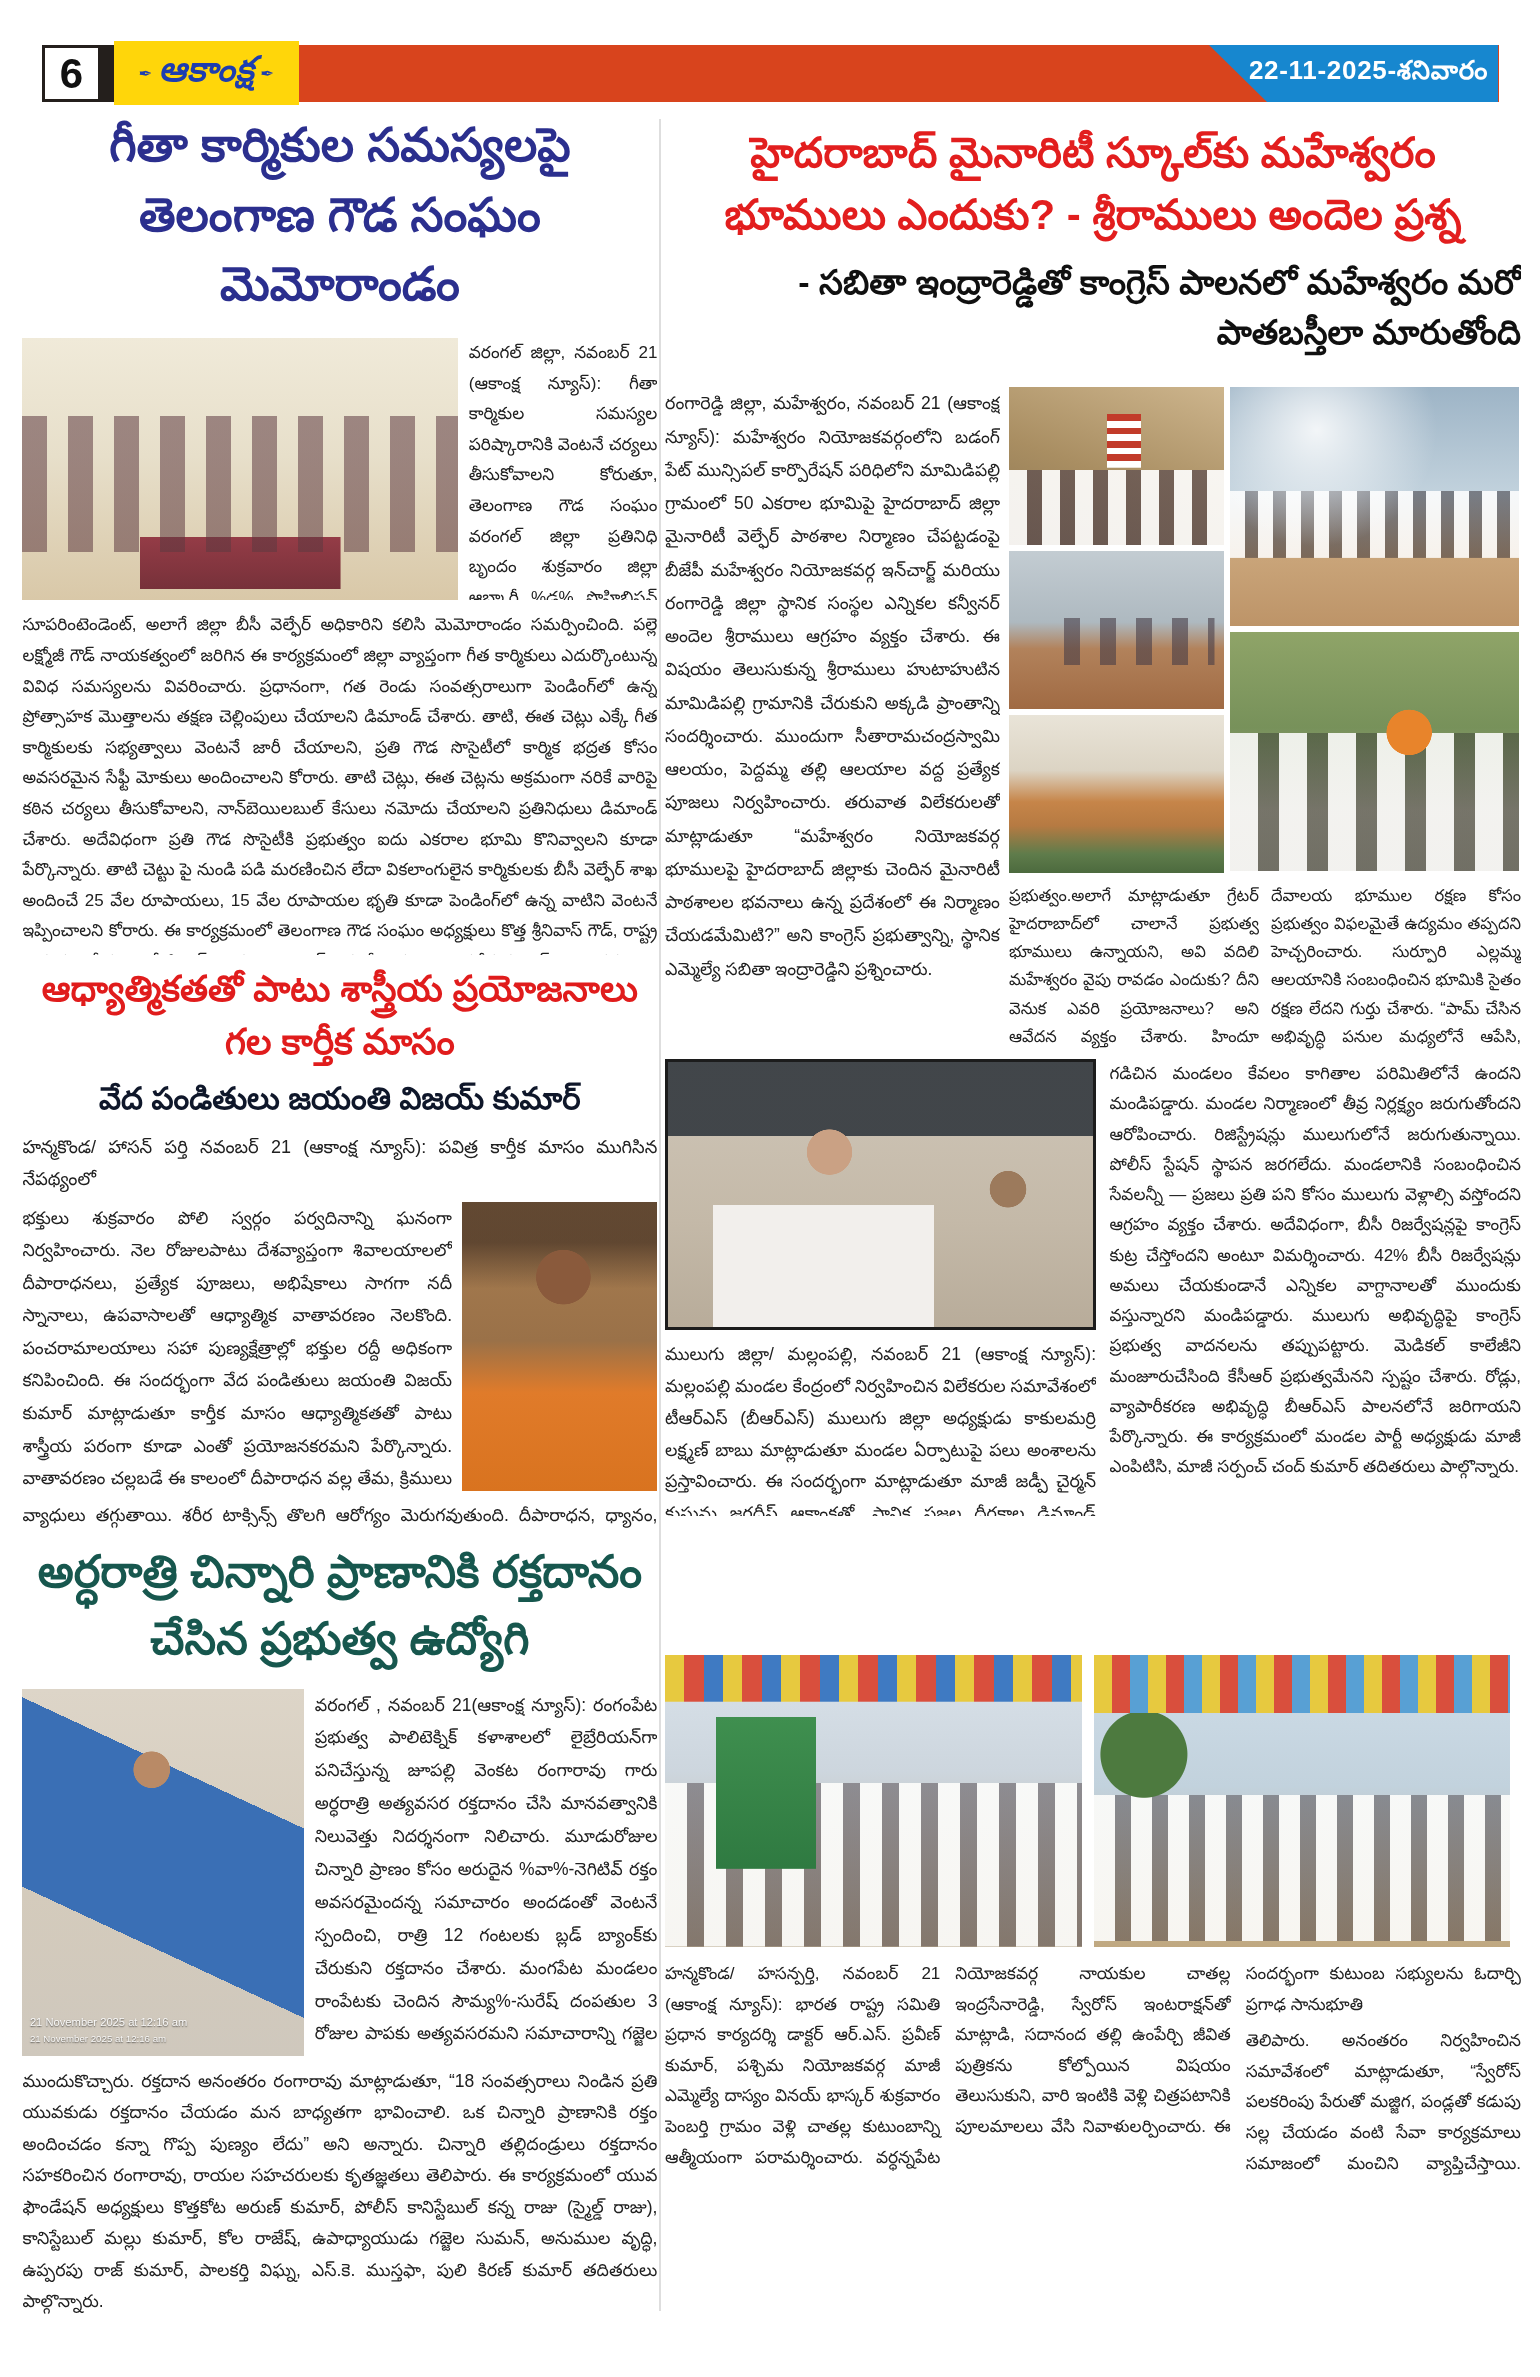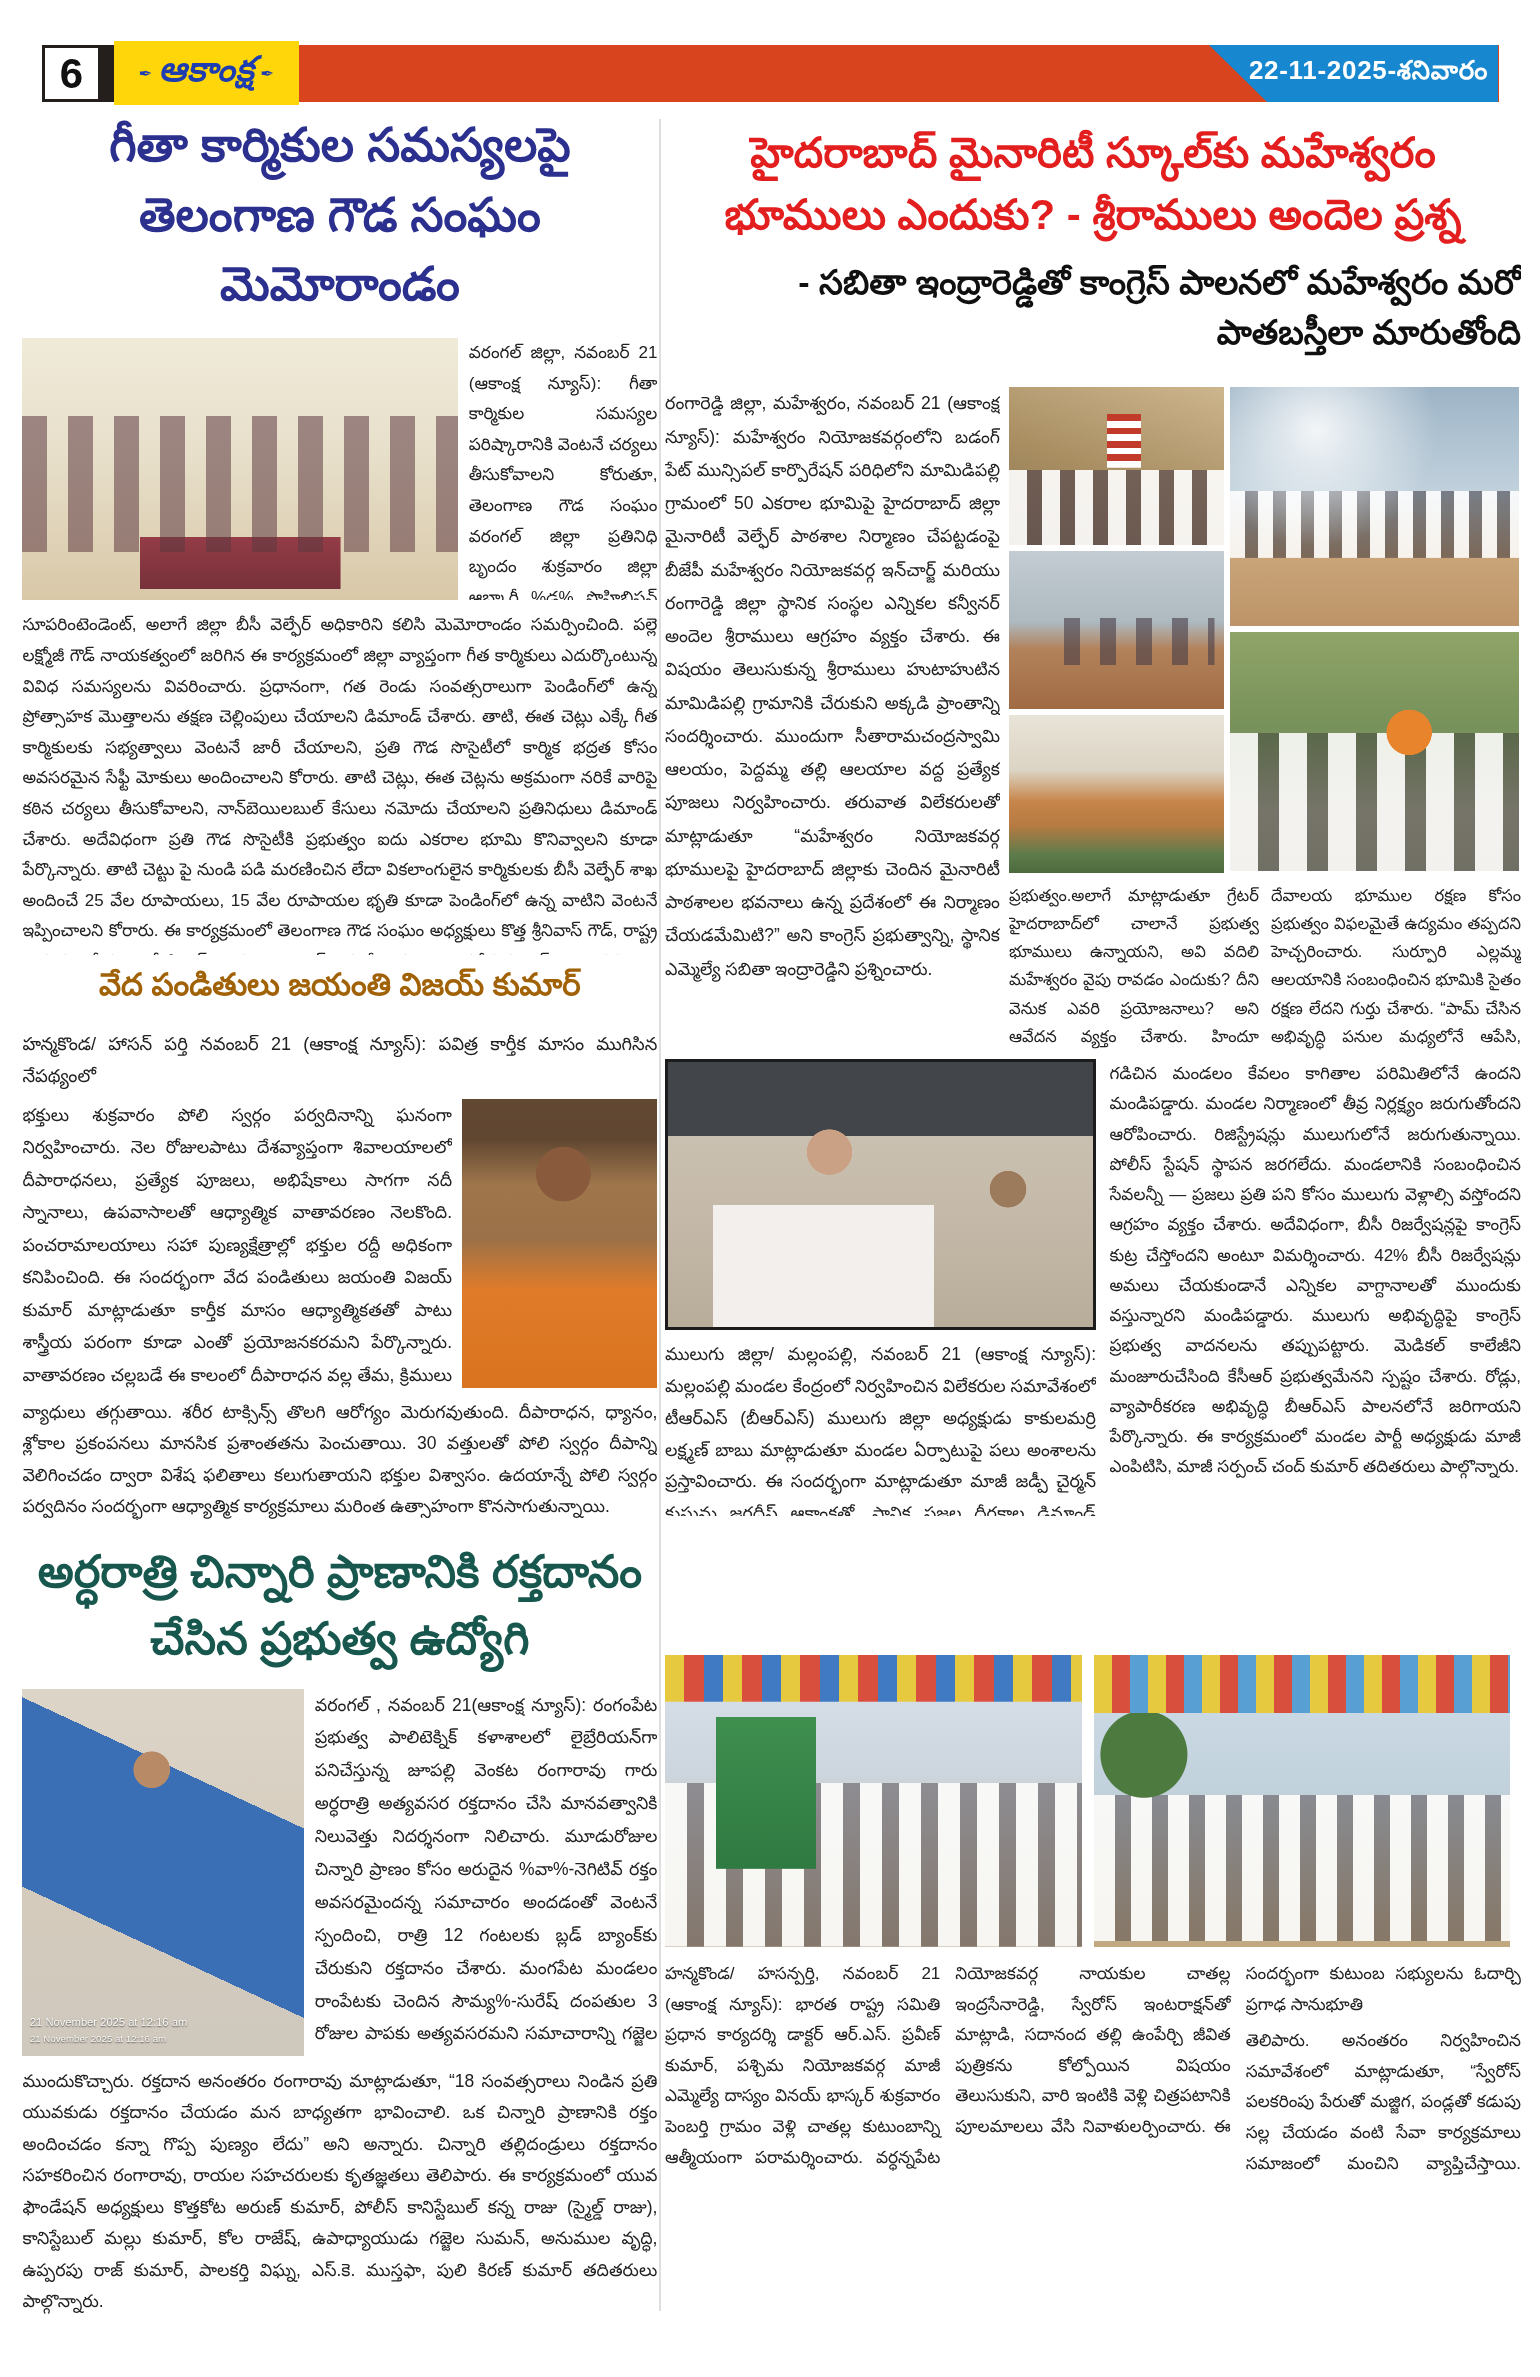--- a/index.html
+++ b/index.html
@@ -24,21 +24,21 @@
   .hl{font-weight:bold;text-align:center;line-height:1.48;}
   .bt{font-size:17px;line-height:1.8;text-align:justify;color:#202020;}
   .ph{position:relative;background-color:#cfc8ba;background-repeat:no-repeat;flex:none;overflow:hidden;}
   .divider-v{position:absolute;left:659px;top:119px;width:1.5px;height:2192px;background:#dedede;}
   .row{display:flex;gap:10.4px;align-items:flex-start;}
   
   .h-gita{font-size:47px;color:#2b2f8e;margin:0 0 19.4px 0;}
   .h-mahesh{font-size:42px;color:#e21e1e;margin:0 0 10.4px 0;}
   .sub-mahesh{font-size:34px;color:#101010;margin:0 0 30px 0;text-align:right;}
   .h-kartika{font-size:36px;color:#e01c1c;margin:0 0 7.5px 0;}
-  .sub-kartika{font-size:31px;color:#a16207;margin:0 0 20px 0;}
+  .sub-kartika{font-size:31px;color:#0f172a;margin:0 0 9px 0;}
   .h-mallam{font-size:40px;color:#ae1e52;margin:0 0 15px 0;}
   .h-blood{font-size:45px;color:#17574e;margin:0 0 16.4px 0;}
   .h-chatalla{font-size:37px;color:#ef2b52;margin:0 0 16.4px 0;}
   
   .collage{display:grid;grid-template-columns:215px 289px;gap:6px;}
   .collage .c-l{display:flex;flex-direction:column;gap:6px;}
   .collage .c-r{display:flex;flex-direction:column;gap:6px;}
   .twocol{column-count:2;column-gap:12px;margin-top:7.5px;height:188px;overflow:hidden;}
   .threecol{column-count:3;column-gap:15px;margin-top:12px;height:225px;overflow:hidden;}
   .ts{position:absolute;left:7.5px;color:rgba(255,255,255,.92);font-size:11.2px;line-height:1.5;text-shadow:0 0.7px 1.5px rgba(0,0,0,.6);}
@@ -123,20 +123,21 @@
         </div>
         <div class="twocol">
           <div class="bt" style="font-size:16.4px;line-height:1.72;">ప్రభుత్వం.అలాగే మాట్లాడుతూ గ్రేటర్ హైదరాబాద్‌లో చాలానే ప్రభుత్వ భూములు ఉన్నాయని, అవి వదిలి మహేశ్వరం వైపు రావడం ఎందుకు? దీని వెనుక ఎవరి ప్రయోజనాలు? అని ఆవేదన వ్యక్తం చేశారు. హిందూ దేవాలయ భూముల రక్షణ కోసం ప్రభుత్వం విఫలమైతే ఉద్యమం తప్పదని హెచ్చరించారు. సుర్పూరి ఎల్లమ్మ ఆలయానికి సంబంధించిన భూమికి సైతం రక్షణ లేదని గుర్తు చేశారు. “పామ్ చేసిన అభివృద్ధి పనుల మధ్యలోనే ఆపేసి, రంగనాయకమ్మ ఆలయ భూములపై కన్నేశారు. మహేశ్వరం ప్రజలపై ఇది అన్యాయం. మైనారిటీ వెల్ఫేర్ స్కూల్</div>
 
         </div>
       </div>
     </div>
   </div>
 
   <div class="article" style="left:22.4px;top:962px;width:635px;height:574px;">
+    <div class="hl h-kartika">ఆధ్యాత్మికతతో పాటు శాస్త్రీయ ప్రయోజనాలు గల కార్తీక మాసం</div>
     <div class="hl sub-kartika">వేద పండితులు జయంతి విజయ్ కుమార్</div>
     <div class="bt" style="font-size:18px;margin-bottom:6px;">హన్మకొండ/ హాసన్ పర్తి నవంబర్ 21 (ఆకాంక్ష న్యూస్): పవిత్ర కార్తీక మాసం ముగిసిన నేపథ్యంలో</div>
     <div class="row">
       <div class="bt" style="flex:1;font-size:17.5px;line-height:1.86;height:289px;overflow:hidden;">భక్తులు శుక్రవారం పోలి స్వర్గం పర్వదినాన్ని ఘనంగా నిర్వహించారు. నెల రోజులపాటు దేశవ్యాప్తంగా శివాలయాలలో దీపారాధనలు, ప్రత్యేక పూజలు, అభిషేకాలు సాగగా నదీ స్నానాలు, ఉపవాసాలతో ఆధ్యాత్మిక వాతావరణం నెలకొంది. పంచరామాలయాలు సహా పుణ్యక్షేత్రాల్లో భక్తుల రద్దీ అధికంగా కనిపించింది. ఈ సందర్భంగా వేద పండితులు జయంతి విజయ్ కుమార్ మాట్లాడుతూ కార్తీక మాసం ఆధ్యాత్మికతతో పాటు శాస్త్రీయ పరంగా కూడా ఎంతో ప్రయోజనకరమని పేర్కొన్నారు. వాతావరణం చల్లబడే ఈ కాలంలో దీపారాధన వల్ల తేమ, క్రిములు తగ్గే అవకాశాలు ఉన్నాయని, నదీ స్నానం ద్వారా రక్త ప్రసరణ మెరుగుపడుతుందని, చర్మ సంబంధ సమస్యలు తగ్గుతాయని తెలిపారు. అలాగే నువ్వుల నూనె, దీపాల వెలుగు గృహవాతావరణాన్ని శుద్ధి చేస్తాయని పేర్కొన్నారు.</div>
       <div class="ph" style="width:195px;height:289px;
         background-image:
           radial-gradient(circle at 52% 26%, #8a5a3c 0 27px, rgba(0,0,0,0) 27.6px),
           linear-gradient(180deg, rgba(40,28,24,.55) 0 14%, rgba(40,28,24,0) 30%),
           linear-gradient(180deg,#a97f52 0%,#9a7148 48%,#e07b2a 66%,#d9731f 100%);"></div>
     </div>

